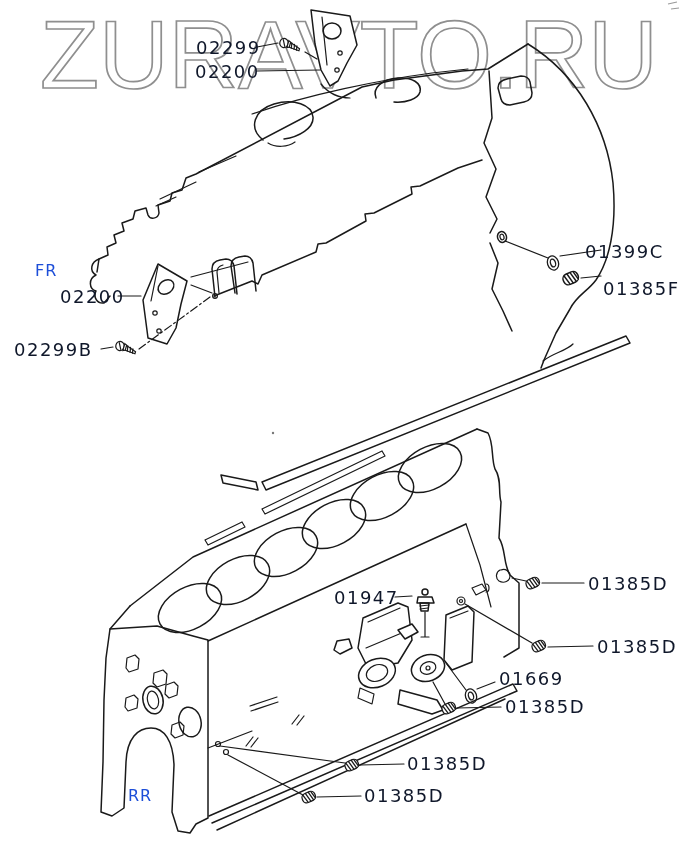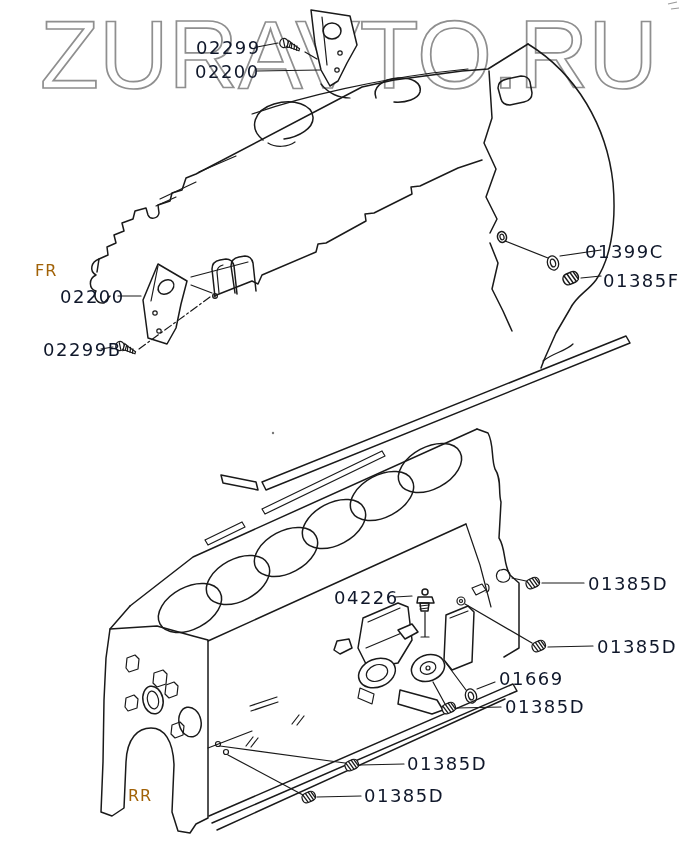--- a/index.html
+++ b/index.html
@@ -1,21 +1,21 @@
 <!DOCTYPE html>
 <html><head>
 <meta charset="utf-8">
 <style>
   html,body{margin:0;padding:0;background:#ffffff;}
   #stage{position:relative;width:691px;height:847px;background:#ffffff;overflow:hidden;
          font-family:"DejaVu Sans",sans-serif;}
   #stage svg{position:absolute;left:0;top:0;}
   .lbl{position:absolute;font-size:18px;letter-spacing:1.5px;color:#0f172a;
        white-space:nowrap;line-height:1;font-family:"DejaVu Sans",sans-serif;}
-  .marker{position:absolute;font-size:16px;letter-spacing:1px;color:#a16207;
+  .marker{position:absolute;font-size:16px;letter-spacing:1px;color:#1d4ed8;
        white-space:nowrap;line-height:1;font-family:"DejaVu Sans",sans-serif;}
   .ln{fill:none;stroke:#1a1a1a;stroke-width:1.5;stroke-linecap:round;stroke-linejoin:round;}
   .lnw{fill:#ffffff;stroke:#1a1a1a;stroke-width:1.5;stroke-linecap:round;stroke-linejoin:round;}
   .thin{fill:none;stroke:#1a1a1a;stroke-width:1.2;stroke-linecap:round;stroke-linejoin:round;}
 </style>
 </head>
 <body>
 
 <div id="stage">
 <svg width="691" height="847" viewBox="0 0 691 847">
@@ -215,24 +215,24 @@
     <use href="#plug" x="309" y="797"></use>
     <path class="thin" d="M317,797 L361,796"></path>
     <path class="thin" d="M228,755 L303,795"></path>
   </g>
 </svg>
 
   <div class="lbl" style="left:196px;top:39px">02299</div>
   <div class="lbl" style="left:195px;top:63px">02200</div>
   <div class="marker" style="left:35px;top:263px">FR</div>
   <div class="lbl" style="left:60px;top:288px">02200</div>
-  <div class="lbl" style="left:43px;top:341px">02299B</div>
+  <div class="lbl" style="left:14px;top:341px">02299B</div>
   <div class="lbl" style="left:585px;top:243px">01399C</div>
-  <div class="lbl" style="left:603px;top:272px">01385F</div>
-  <div class="lbl" style="left:334px;top:589px">04226</div>
+  <div class="lbl" style="left:603px;top:280px">01385F</div>
+  <div class="lbl" style="left:334px;top:589px">01947</div>
   <div class="lbl" style="left:588px;top:575px">01385D</div>
   <div class="lbl" style="left:597px;top:638px">01385D</div>
   <div class="lbl" style="left:499px;top:670px">01669</div>
   <div class="lbl" style="left:505px;top:698px">01385D</div>
   <div class="lbl" style="left:407px;top:755px">01385D</div>
   <div class="lbl" style="left:364px;top:787px">01385D</div>
   <div class="marker" style="left:128px;top:788px">RR</div>
 </div>
 
 </body></html>

